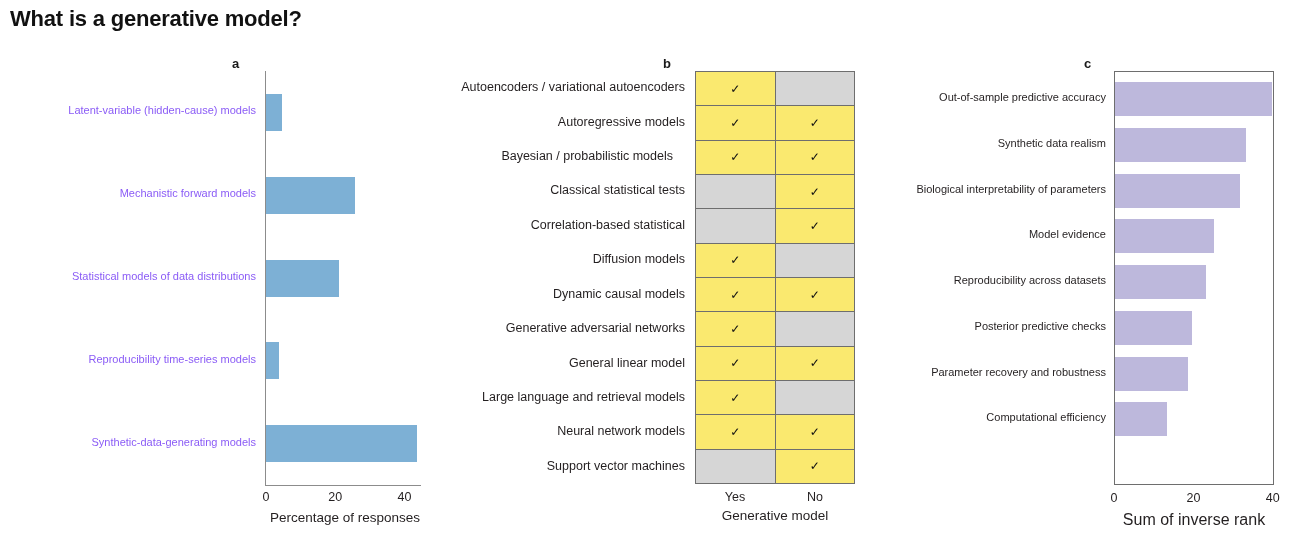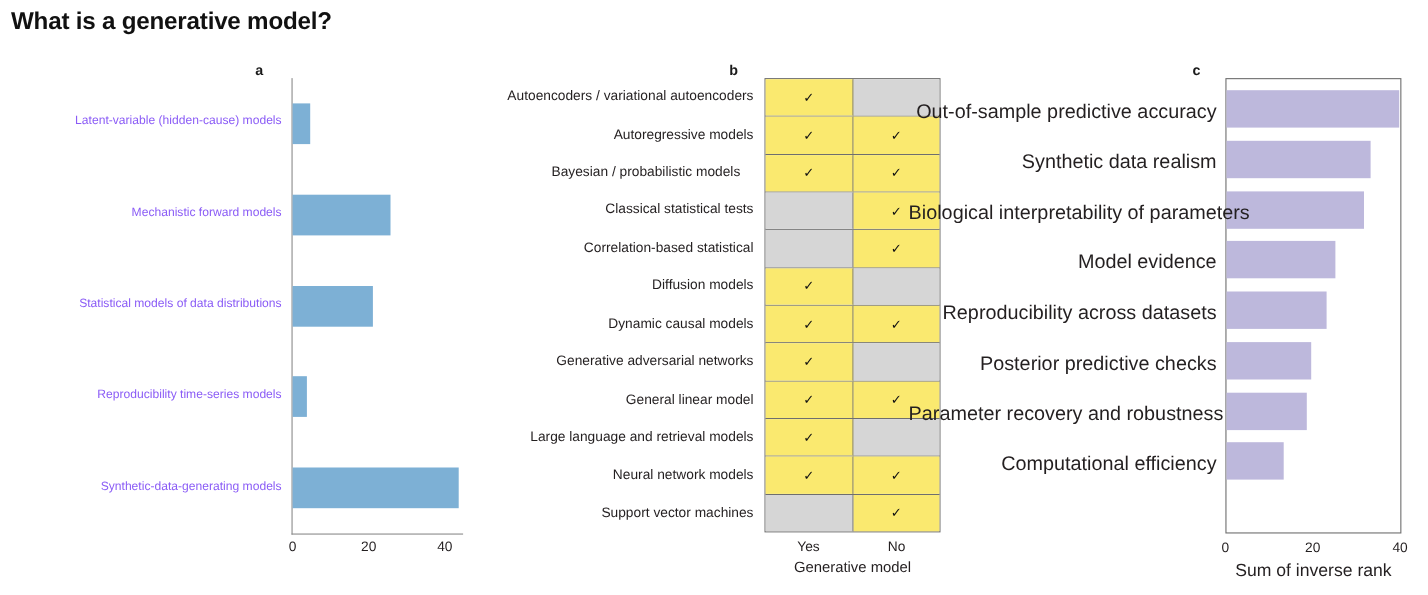--- a/index.html
+++ b/index.html
@@ -171,21 +171,21 @@
   .bar-c {
     position: absolute;
     background: #bdb8dc;
     height: 34px;
   }
   .cat-label-c {
     position: absolute;
     right: 0px;
     width: 280px;
     text-align: right;
-    font-size: 18px;
+    font-size: 11px;
     color: #231f20;
     white-space: nowrap;
   }
   .panel-c-tick {
     position: absolute;
     top: 491px;
     font-size: 12.5px;
     text-align: center;
     width: 40px;
     color: #231f20;
@@ -225,20 +225,21 @@
       <div class="cat-label-a" style="top: 127.2px; right: 204px;">Mechanistic forward models</div>
       <div class="cat-label-a" style="top: 210px; right: 204px;">Statistical models of data distributions</div>
       <div class="cat-label-a" style="top: 292.8px; right: 204px;">Reproducibility time-series models</div>
       <div class="cat-label-a" style="top: 375.6px; right: 204px; margin-left: 16px;">Synthetic-data-generating models</div>
     </div>
   <div id="panel-a-ticks">
       <div class="panel-a-tick" style="left: 246px;">0</div>
       <div class="panel-a-tick" style="left: 315.2px;">20</div>
       <div class="panel-a-tick" style="left: 384.4px;">40</div>
     </div>
+  <div id="panel-a-xlabel">Percentage of responses</div>
 </div>
 
 <div class="panel" id="panel-b">
   <div id="matrix">
       <div class="matrix-row">
         <div class="matrix-cell cell-yes">
           <span>✓</span>
         </div>
         <div class="matrix-cell cell-no"></div>
       </div>

